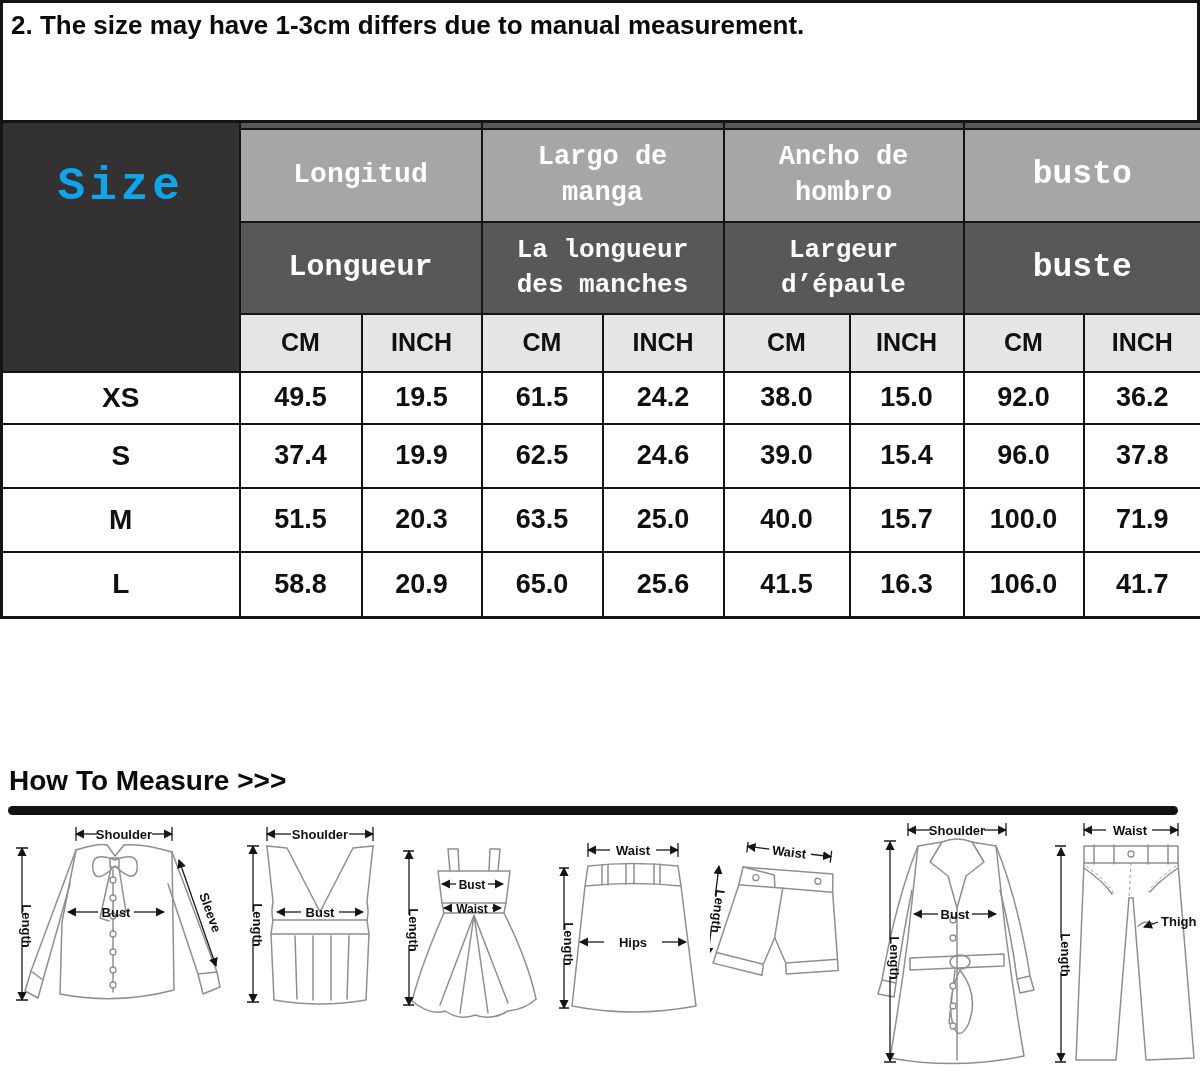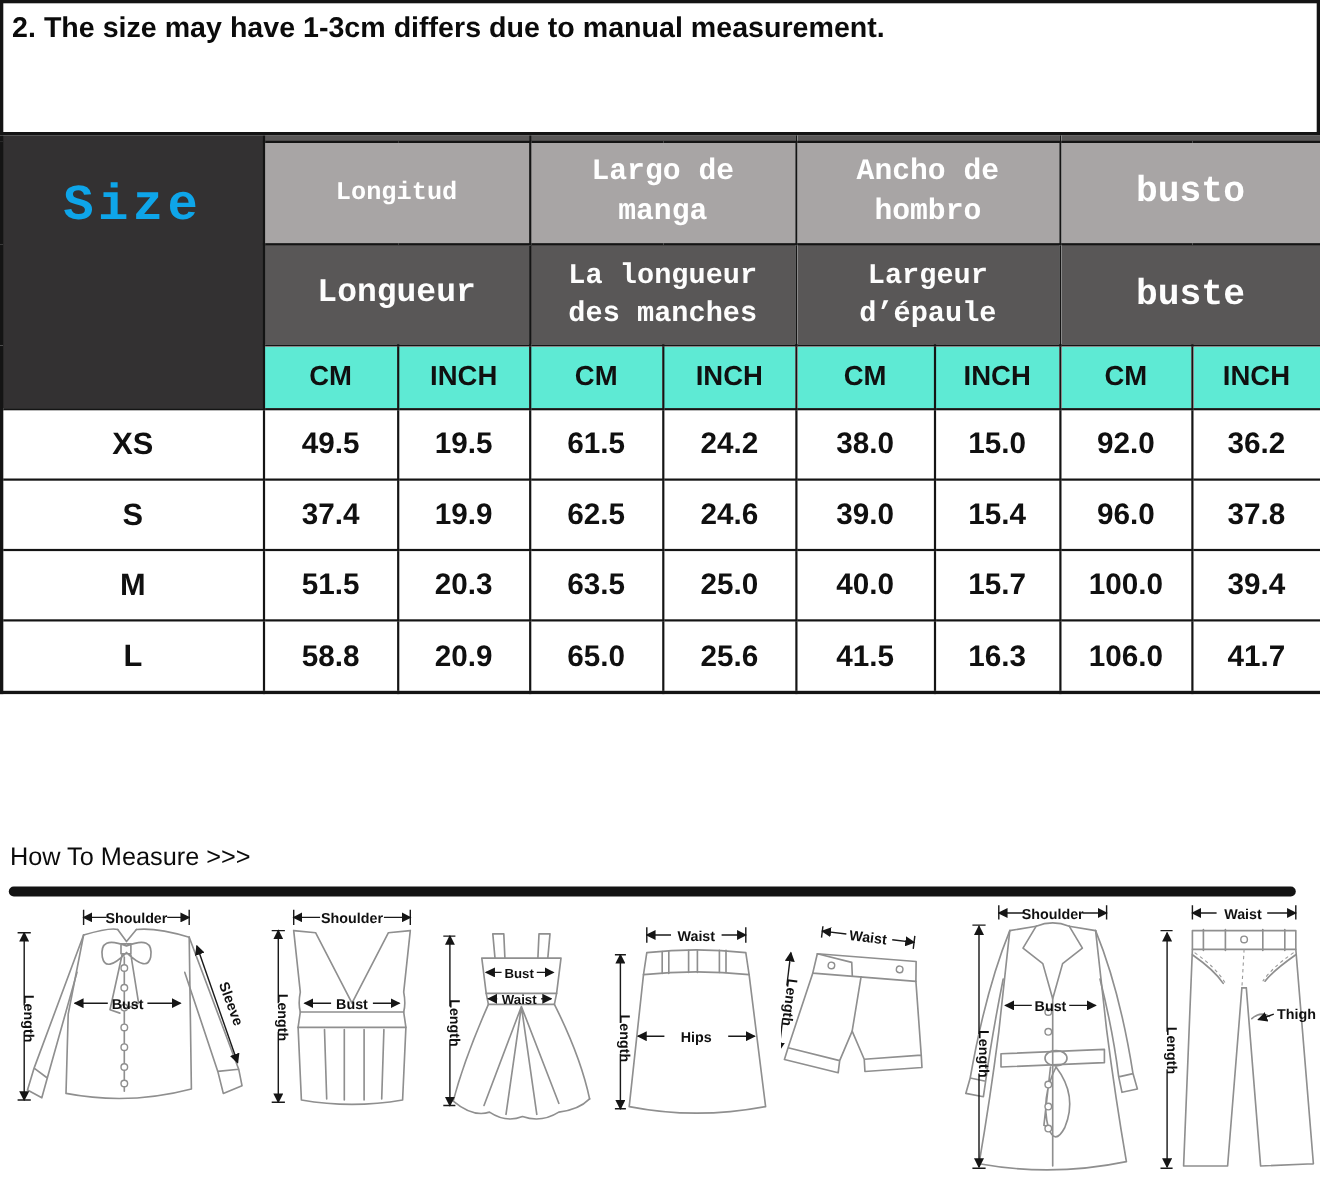--- a/index.html
+++ b/index.html
@@ -14,21 +14,21 @@
     border:3px solid #141414;
   }
   .size-table td{
     border:2px solid #141414;text-align:center;vertical-align:middle;padding:0;
     overflow:hidden;
   }
   .mono{font-family:"Liberation Mono","DejaVu Sans Mono",monospace;font-weight:bold;}
   .c-dark{background:#333132;color:#0ea5e9;}
   .c-mid{background:#595757;color:#fdfdfd;}
   .c-light{background:#a8a5a5;color:#fff;}
-  .c-unit{background:#5eead4;color:#101010;}
+  .c-unit{background:#e5e5e5;color:#101010;}
   .c-white{background:#ffffff;color:#101010;}
   .en-h{font-size:32px;letter-spacing:3px;}
   .size-cell{font-size:46px;letter-spacing:4px;}
   .ru-cell{font-size:25px;line-height:34px;letter-spacing:4px;}
   .sp-wide{letter-spacing:13px;}
   .sp-bust{font-size:28px;letter-spacing:17px;}
   .es-cell{font-size:27px;line-height:36px;}
   .fr-cell{font-size:26px;line-height:35px;}
   .l2{display:block;}
   .unit{font-size:25px;font-weight:bold;}
@@ -39,21 +39,21 @@
        border-top:14px solid #1d9e2c;border-left:14px solid transparent;}
   
   .notes{
     position:absolute;left:0;top:627;width:1200px;height:123px;box-sizing:border-box;
     border:3px solid #141414;background:#fff;padding:6px 8px 0 8px;
     font-size:26px;font-weight:bold;color:#0b0b0b;line-height:33px;
   }
   .notes span{display:block;}
   
   .htm-title{
-    position:absolute;left:9px;top:765px;font-size:23px;font-weight:normal;color:#0b0b0b;
+    position:absolute;left:9px;top:765px;font-size:28px;font-weight:bold;color:#0b0b0b;
     letter-spacing:0px;
   }
   .rule{
     position:absolute;left:8px;top:806px;width:1170px;height:9px;background:#131313;border-radius:5px;
   }
   
   .diag{position:absolute;}
   .sk{stroke:#8f8f8f;fill:none;stroke-width:1.5;stroke-linecap:round;stroke-linejoin:round;}
   .skd{stroke:#9a9a9a;fill:none;stroke-width:1;stroke-dasharray:3 3;}
   .dim{stroke:#1a1a1a;fill:none;stroke-width:1.3;}
@@ -83,42 +83,42 @@
     <td class="c-dark en-h mono" colspan="2">Shoulder</td>
     <td class="c-dark en-h mono" colspan="2">Bust</td>
   </tr>
   <tr style="height:72px">
     <td class="c-mid ru-cell mono sp-wide" colspan="2">длина</td>
     <td class="c-mid ru-cell mono" colspan="2"><span>длина ру</span><span class="l2">кава</span></td>
     <td class="c-mid ru-cell mono" colspan="2"><span>Ширина п</span><span class="l2">леч</span></td>
     <td class="c-mid ru-cell mono sp-bust" colspan="2">Бюст</td>
   </tr>
   <tr style="height:93px">
-    <td class="c-light es-cell mono" colspan="2" style="font-size:23px">Longitud</td>
+    <td class="c-light es-cell mono" colspan="2" style="font-size:28px">Longitud</td>
     <td class="c-light es-cell mono" colspan="2"><span>Largo de</span><span class="l2">manga</span></td>
     <td class="c-light es-cell mono" colspan="2"><span>Ancho de</span><span class="l2">hombro</span></td>
     <td class="c-light es-cell mono" colspan="2" style="font-size:33px">busto</td>
   </tr>
   <tr style="height:92px">
     <td class="c-mid fr-cell mono" colspan="2" style="font-size:30px">Longueur</td>
     <td class="c-mid fr-cell mono" colspan="2"><span>La longueur</span><span class="l2">des manches</span></td>
     <td class="c-mid fr-cell mono" colspan="2"><span>Largeur</span><span class="l2">d’épaule</span></td>
     <td class="c-mid fr-cell mono" colspan="2" style="font-size:33px">buste</td>
   </tr>
   <tr style="height:58px">
     <td class="c-unit unit">CM</td>
     <td class="c-unit unit">INCH</td>
     <td class="c-unit unit">CM</td>
     <td class="c-unit unit">INCH</td>
     <td class="c-unit unit">CM</td>
     <td class="c-unit unit">INCH</td>
     <td class="c-unit unit">CM</td>
     <td class="c-unit unit">INCH</td>
   </tr>
-  <tr style="height:64px">
+  <tr style="height:52px">
     <td class="c-white szlab">XS</td>
     <td class="c-white val">49.5</td>
     <td class="c-white val">19.5</td>
     <td class="c-white val">61.5</td>
     <td class="c-white val">24.2</td>
     <td class="c-white val">38.0</td>
     <td class="c-white val">15.0</td>
     <td class="c-white val">92.0</td>
     <td class="c-white val">36.2</td>
   </tr>
@@ -135,21 +135,21 @@
   </tr>
   <tr style="height:64px">
     <td class="c-white szlab">M</td>
     <td class="c-white val">51.5</td>
     <td class="c-white val">20.3</td>
     <td class="c-white val">63.5</td>
     <td class="c-white val">25.0</td>
     <td class="c-white val">40.0</td>
     <td class="c-white val">15.7</td>
     <td class="c-white val">100.0</td>
-    <td class="c-white val">39.4</td>
+    <td class="c-white val">71.9</td>
   </tr>
   <tr style="height:66px">
     <td class="c-white szlab">L</td>
     <td class="c-white val">58.8</td>
     <td class="c-white val">20.9</td>
     <td class="c-white val">65.0</td>
     <td class="c-white val">25.6</td>
     <td class="c-white val">41.5</td>
     <td class="c-white val">16.3</td>
     <td class="c-white val">106.0</td>

